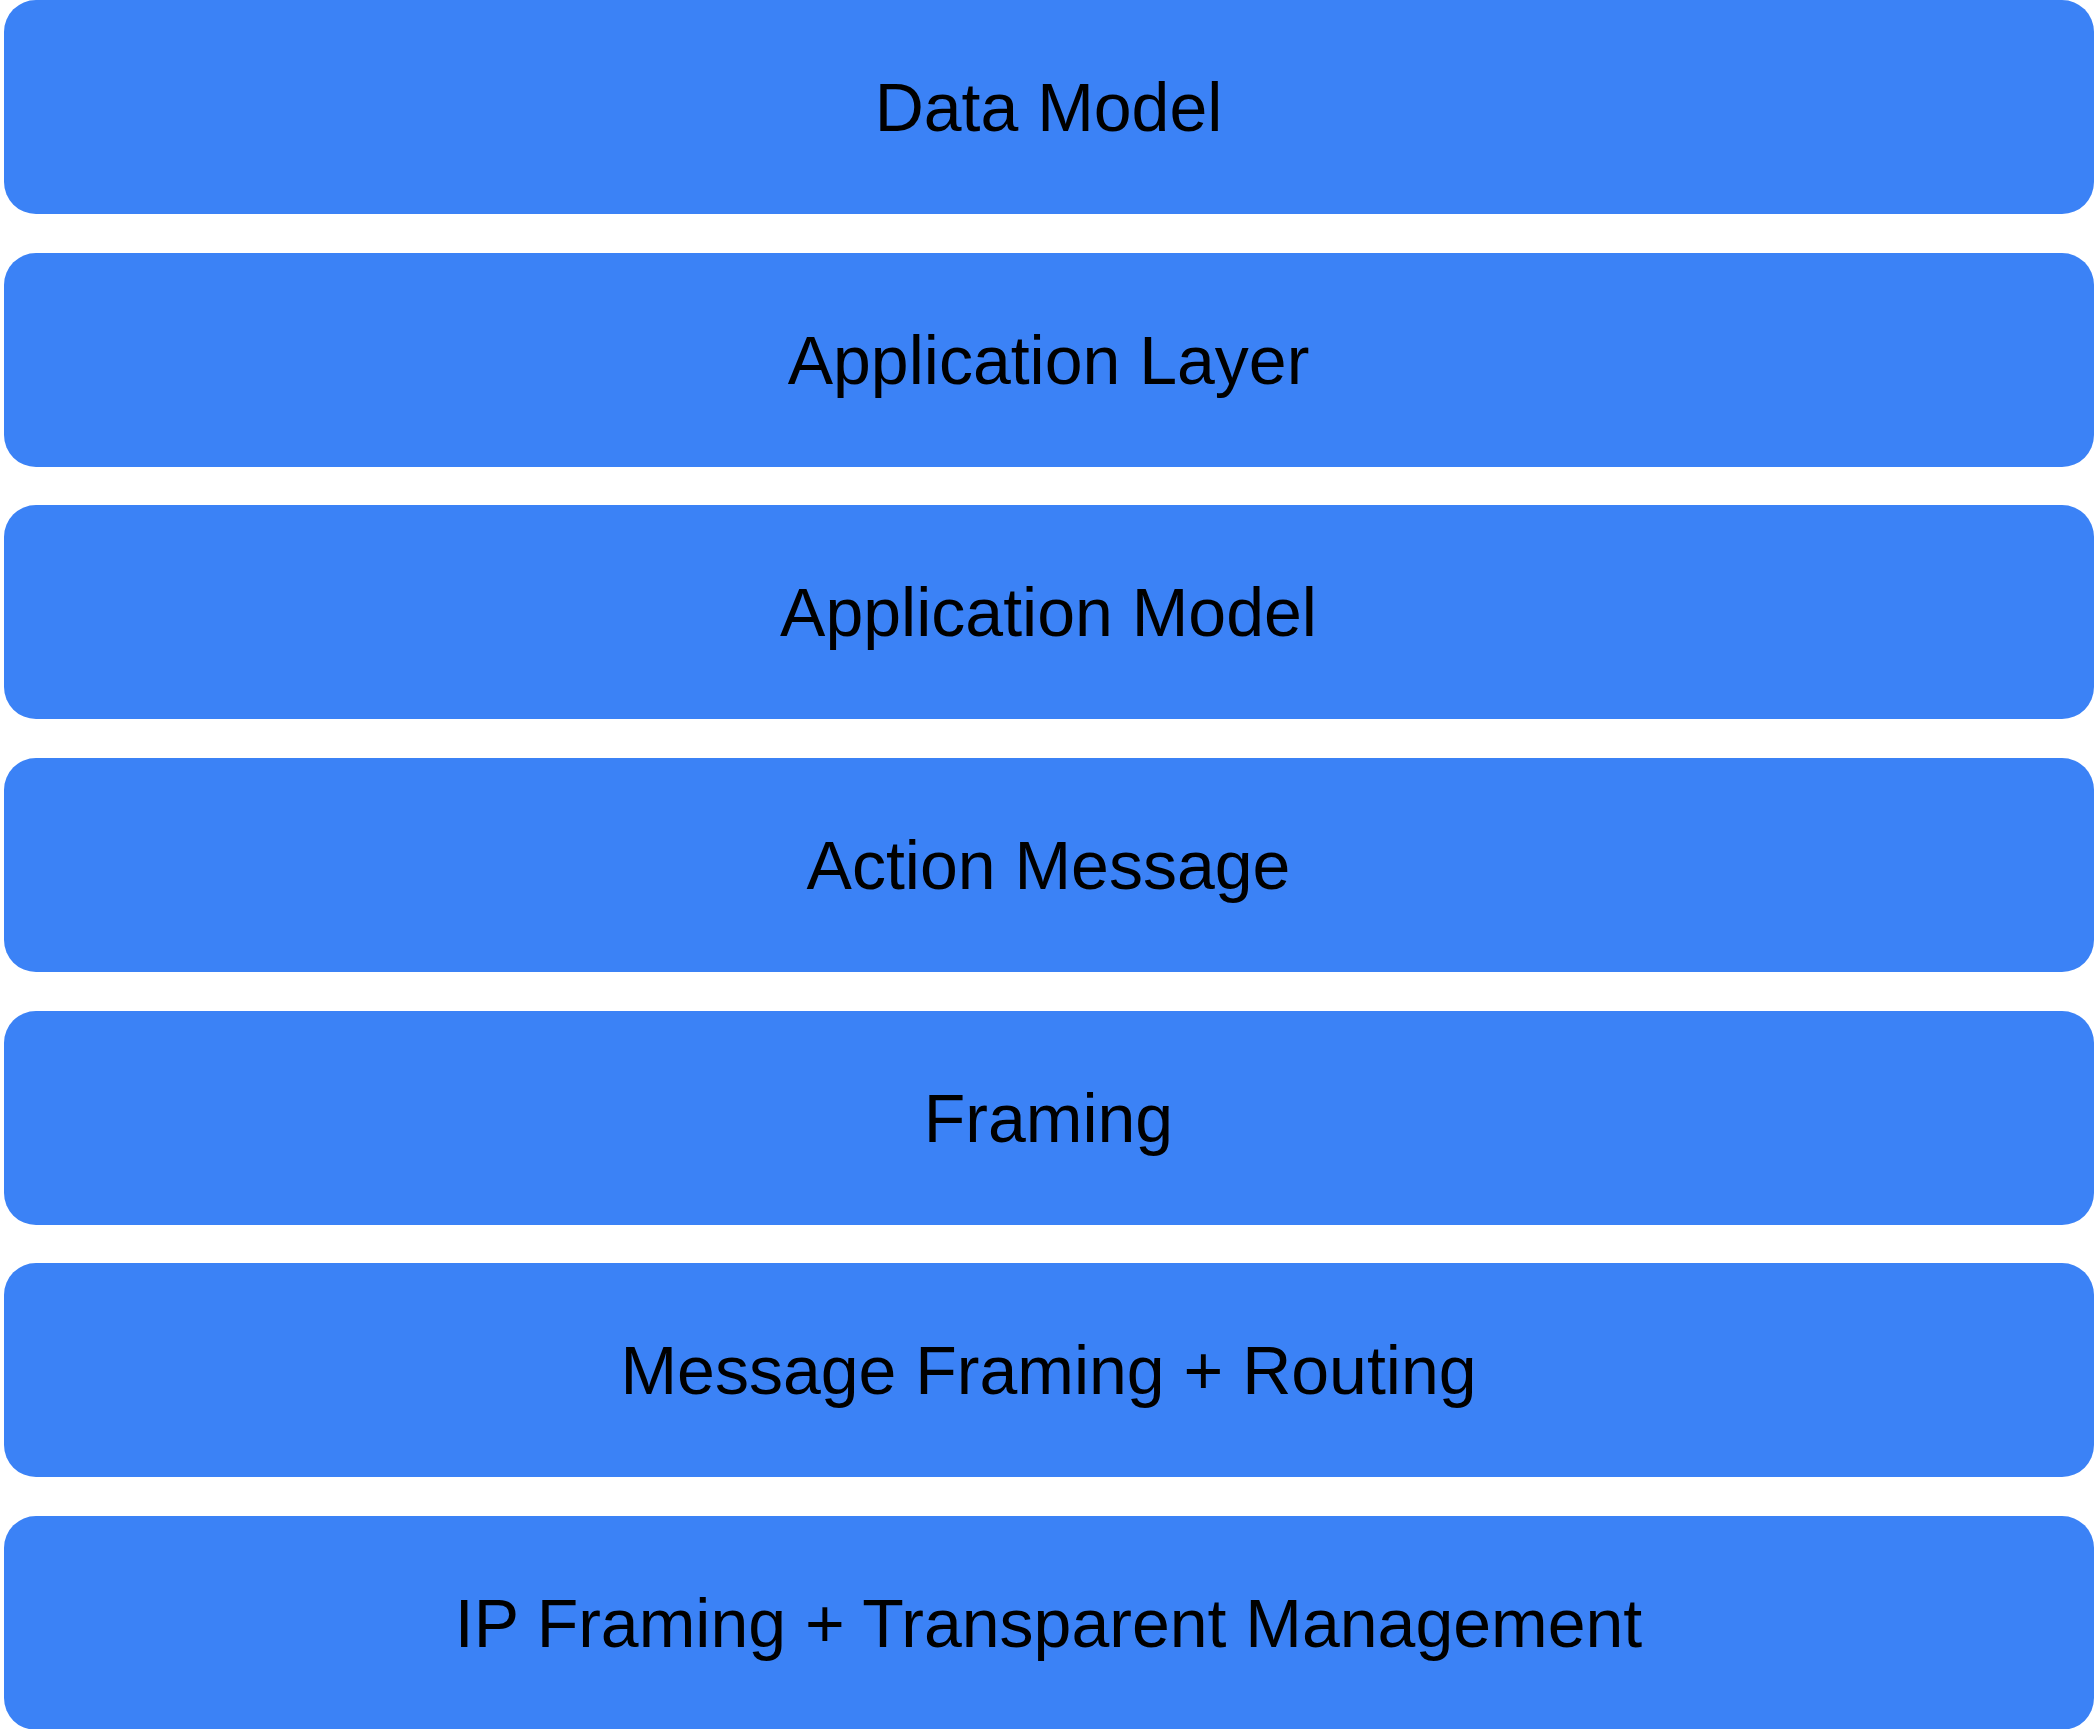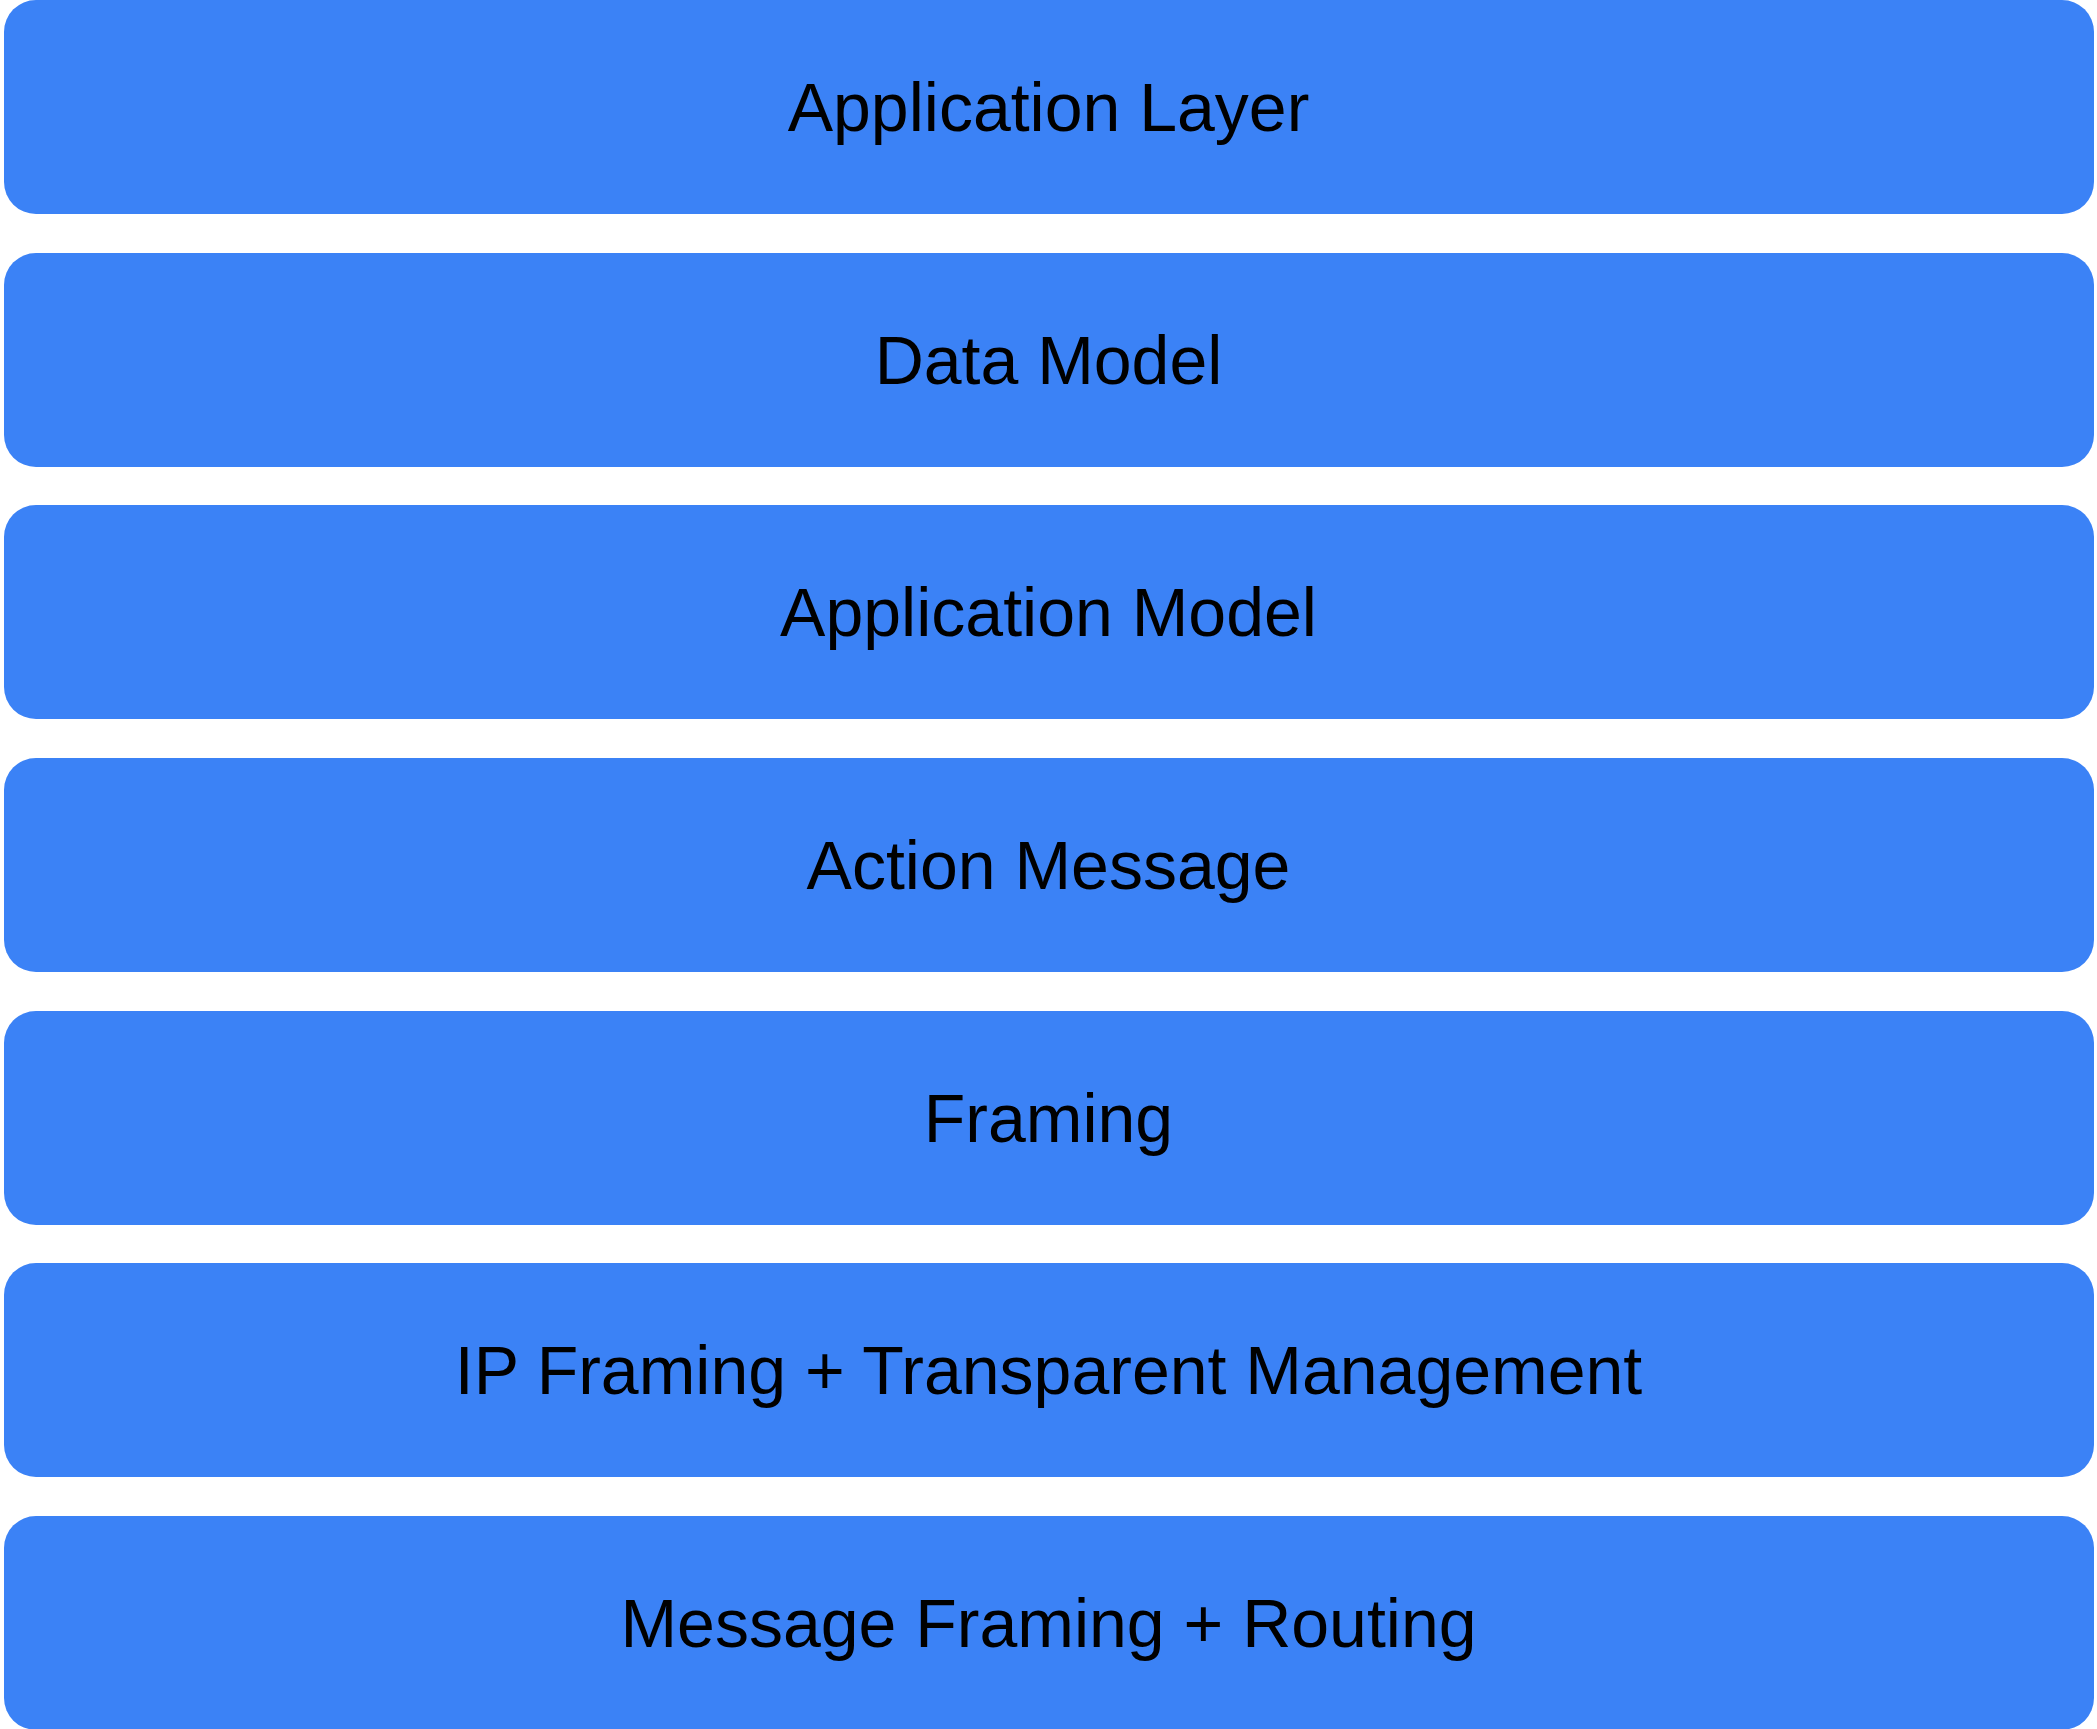--- a/index.html
+++ b/index.html
@@ -38,41 +38,41 @@
     white-space: nowrap;
     text-align: center;
   }
 </style>
 </head>
 <body style="background: rgb(255, 255, 255);">
 
 <div class="stack">
 
   <div class="layer-block">
-    <span class="layer-label">Application Layer</span>
+    <span class="layer-label">Data Model</span>
   </div>
 
   <div class="layer-block">
-    <span class="layer-label">Data Model</span>
+    <span class="layer-label">Application Layer</span>
   </div>
 
   <div class="layer-block">
     <span class="layer-label">Application Model</span>
   </div>
 
   <div class="layer-block">
     <span class="layer-label">Action Message</span>
   </div>
 
   <div class="layer-block">
     <span class="layer-label">Framing</span>
   </div>
 
   <div class="layer-block">
-    <span class="layer-label">IP Framing + Transparent Management</span>
+    <span class="layer-label">Message Framing + Routing</span>
   </div>
 
   <div class="layer-block">
-    <span class="layer-label">Message Framing + Routing</span>
+    <span class="layer-label">IP Framing + Transparent Management</span>
   </div>
 
 </div>
 
 
 </body></html>

